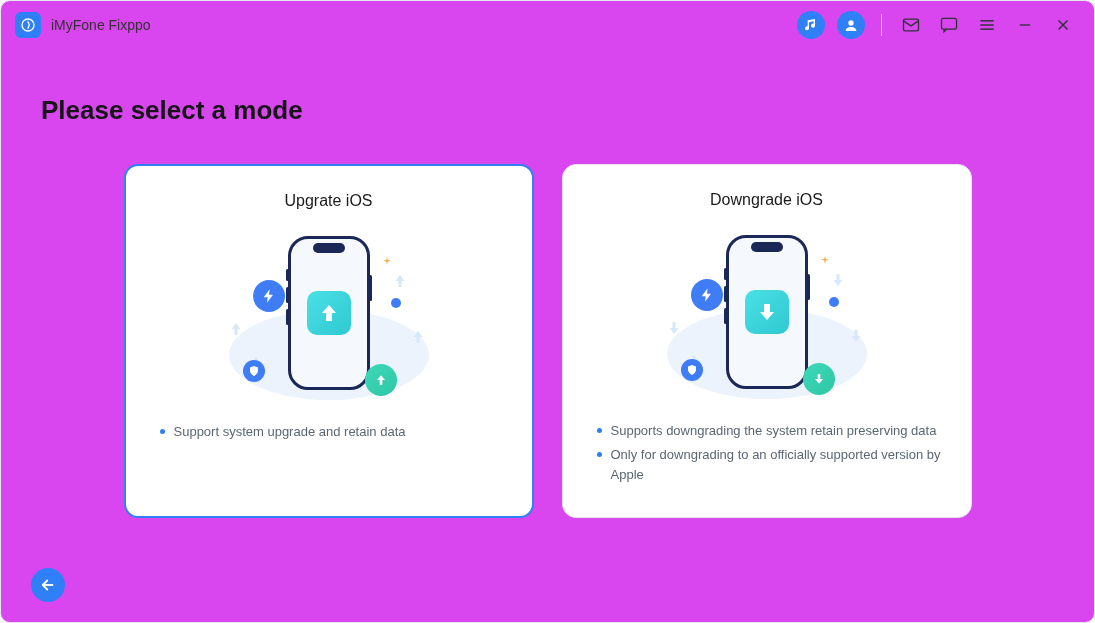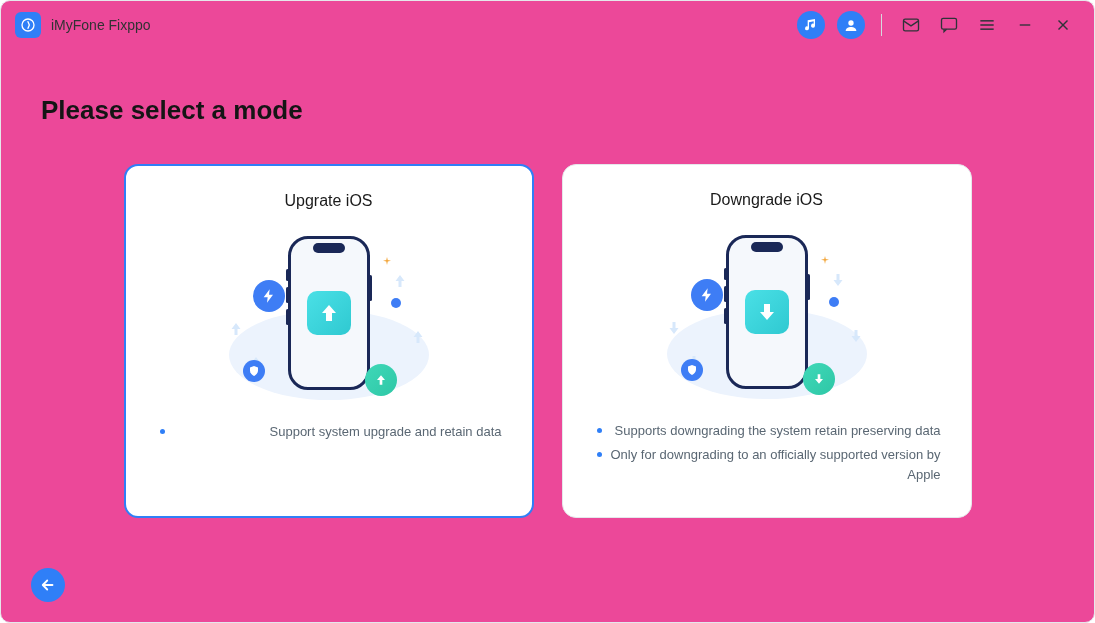--- a/index.html
+++ b/index.html
@@ -9,21 +9,21 @@
       width: 1095px;
       height: 623px;
       overflow: hidden;
       position: relative;
     }
     .window {
       width: 100%;
       height: 100%;
       border: 1px solid #e5e7eb;
       border-radius: 10px;
-      background: #ec4899;
+      background: #d946ef;
       display: flex;
       flex-direction: column;
       position: relative;
     }
     .titlebar {
       height: 48px;
       display: flex;
       align-items: center;
       padding: 0 18px 0 14px;
       gap: 10px;
@@ -199,21 +199,20 @@
       width: 100%;
       list-style: none;
     }
     .feature-list li {
       position: relative;
       padding-left: 18px;
       font-size: 13px;
       color: #5a6773;
       line-height: 1.55;
       margin-bottom: 4px;
-      text-align: right;
     }
     .feature-list li::before {
       content: "";
       position: absolute;
       left: 4px;
       top: 7px;
       width: 5px;
       height: 5px;
       border-radius: 50%;
       background: #2f7ff7;

